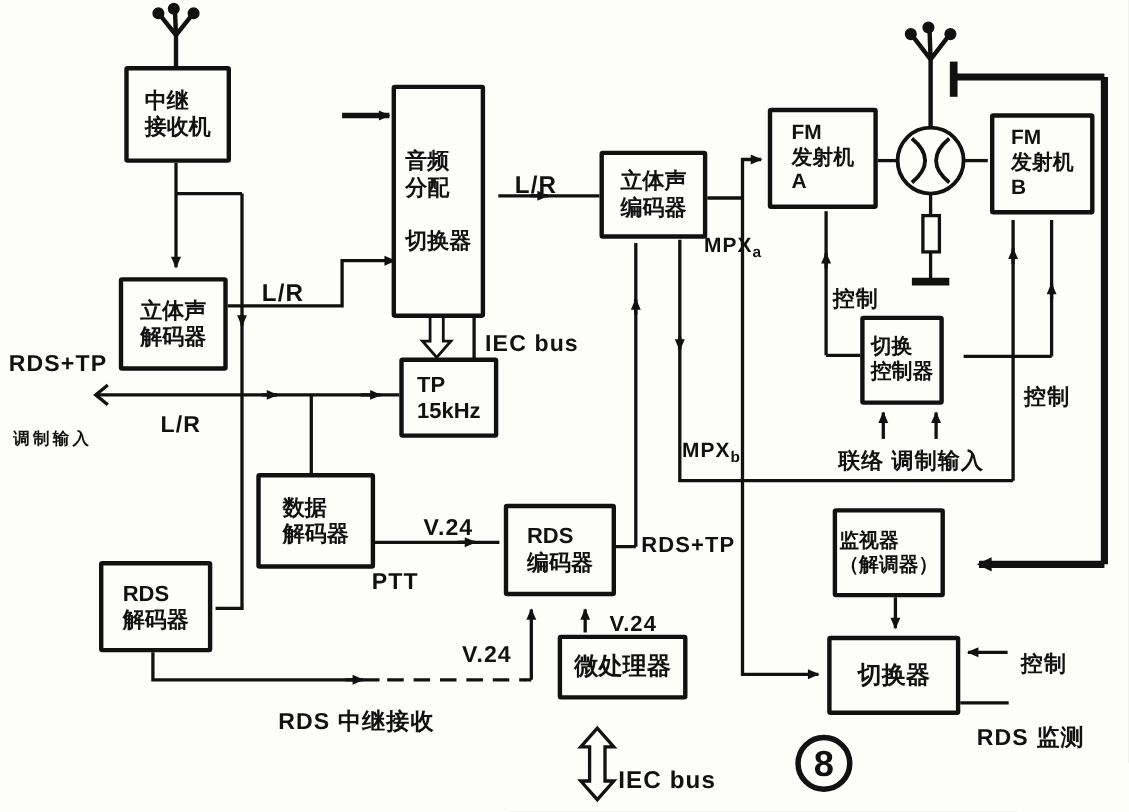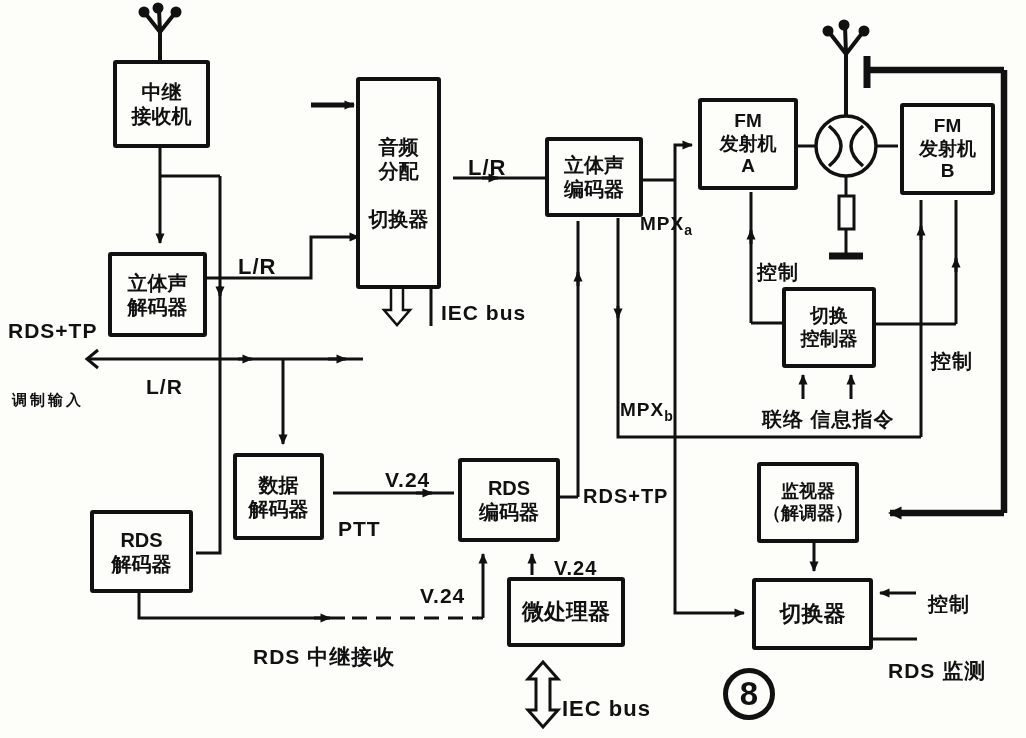--- a/index.html
+++ b/index.html
@@ -5,21 +5,21 @@
   html,body{margin:0;padding:0;background:#e8e8e4;}
   .stage{
     position:relative;width:1026px;height:738px;background:#fdfdfa;
     font-family:"Liberation Sans","DejaVu Sans",sans-serif;color:#111;
     overflow:hidden;margin:0 auto;
   }
   .stage svg{position:absolute;left:0;top:0;}
   .box{
     position:absolute;border:4px solid #111;background:#fdfdfa;
     display:flex;align-items:center;justify-content:center;
-    text-align:center;font-weight:bold;white-space:pre-line;
+    font-weight:bold;white-space:pre-line;
     line-height:1.2;border-radius:3px;box-sizing:border-box;
   }
   .f20{font-size:20px}.f19{font-size:19px}.f18{font-size:18px}.f22{font-size:22px}
   .lbl{
     position:absolute;font-weight:bold;font-size:20px;white-space:nowrap;
     line-height:1;letter-spacing:1px;margin-top:12px;
   }
   .lbl sub{font-size:14px;line-height:1;}
   .badge{
     position:absolute;left:723px;top:668px;width:52px;height:52px;
@@ -157,37 +157,39 @@
   </svg>
 
   <div class="box f20" style="left:113px;top:60px;width:97px;height:88px"><span>中继
 接收机</span></div>
   <div class="box f20" style="left:108px;top:252px;width:99px;height:85px"><span>立体声
 解码器</span></div>
   <div class="box f20" style="left:356px;top:77px;width:85px;height:212px"><span>音频
 分配
 
 切换器</span></div>
+  <div class="box f20" style="left:363px;top:325px;width:90px;height:73px"><span>TP
+15kHz</span></div>
   <div class="box f20" style="left:545px;top:137px;width:98px;height:80px"><span>立体声
 编码器</span></div>
   <div class="box f19" style="left:698px;top:98px;width:100px;height:92px"><span>FM
 发射机
 A</span></div>
   <div class="box f19" style="left:900px;top:103px;width:95px;height:92px"><span>FM
 发射机
 B</span></div>
-  <div class="box f19" style="left:782px;top:287px;width:94px;height:81px"><span>切换
+  <div class="box f19" style="left:782px;top:287px;width:76px;height:81px"><span>切换
 控制器</span></div>
-  <div class="box f20" style="left:233px;top:453px;width:91px;height:87px"><span>数据
+  <div class="box f20" style="left:233px;top:430px;width:108px;height:87px"><span>数据
 解码器</span></div>
   <div class="box f20" style="left:458px;top:458px;width:102px;height:84px"><span>RDS
 编码器</span></div>
   <div class="box f20" style="left:90px;top:510px;width:103px;height:83px"><span>RDS
 解码器</span></div>
-  <div class="box f22" style="left:507px;top:577px;width:118px;height:70px"><span>微处理器</span></div>
+  <div class="box f22" style="left:507px;top:577px;width:118px;height:59px"><span>微处理器</span></div>
   <div class="box f18" style="left:757px;top:462px;width:102px;height:81px"><span>监视器
 （解调器）</span></div>
   <div class="box f22" style="left:752px;top:578px;width:121px;height:72px"><span>切换器</span></div>
 
   <div class="lbl" style="left:8px;top:308px;font-size:21px"><span>RDS+TP</span></div>
   <div class="lbl" style="left:12px;top:380px;font-size:15px;letter-spacing:3px"><span>调制输入</span></div>
   <div class="lbl" style="left:146px;top:364px;font-size:21px"><span>L/R</span></div>
   <div class="lbl" style="left:238px;top:244px;font-size:22px"><span>L/R</span></div>
   <div class="lbl" style="left:468px;top:145px;font-size:22px"><span>L/R</span></div>
   <div class="lbl" style="left:441px;top:290px;font-size:21px"><span>IEC bus</span></div>
@@ -195,19 +197,19 @@
   <div class="lbl" style="left:338px;top:506px;font-size:21px"><span>PTT</span></div>
   <div class="lbl" style="left:420px;top:573px;font-size:21px"><span>V.24</span></div>
   <div class="lbl" style="left:554px;top:546px;font-size:20px"><span>V.24</span></div>
   <div class="lbl" style="left:253px;top:634px;font-size:21px"><span>RDS 中继接收</span></div>
   <div class="lbl" style="left:562px;top:686px;font-size:22px"><span>IEC bus</span></div>
   <div class="lbl" style="left:583px;top:474px;font-size:20px"><span>RDS+TP</span></div>
   <div class="lbl" style="left:640px;top:202px;font-size:19px"><span>MPX</span><sub>a</sub></div>
   <div class="lbl" style="left:620px;top:388px;font-size:19px"><span>MPX</span><sub>b</sub></div>
   <div class="lbl" style="left:757px;top:250px;font-size:20px"><span>控制</span></div>
   <div class="lbl" style="left:931px;top:339px;font-size:20px"><span>控制</span></div>
-  <div class="lbl" style="left:762px;top:397px;font-size:20px"><span>联络 信息指令</span></div>
+  <div class="lbl" style="left:762px;top:397px;font-size:20px"><span>联络 调制输入</span></div>
   <div class="lbl" style="left:928px;top:582px;font-size:20px"><span>控制</span></div>
   <div class="lbl" style="left:888px;top:648px;font-size:21px"><span>RDS 监测</span></div>
 
   <div class="badge">8</div>
 
 </div>
 
 </body></html>

